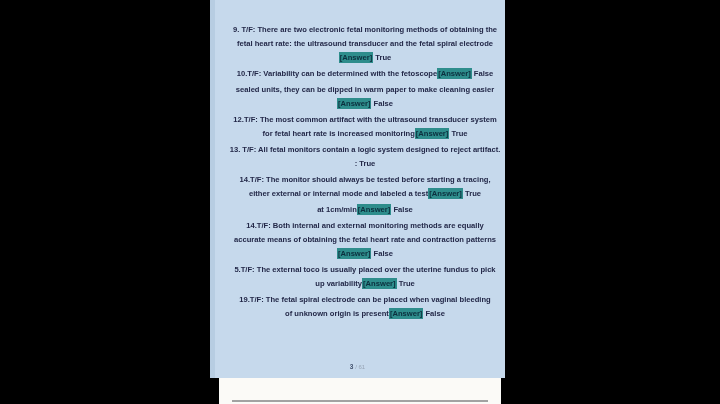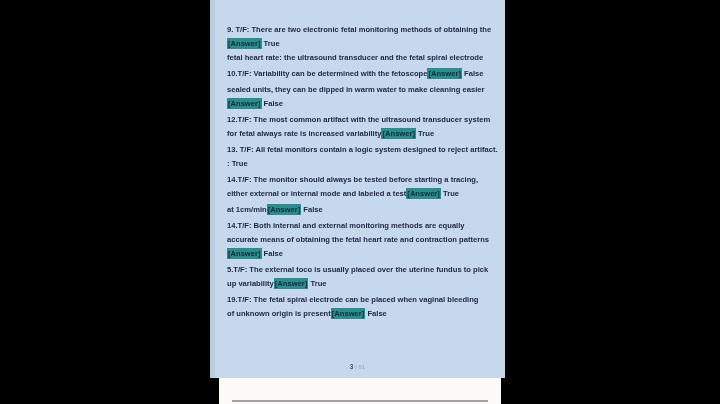--- a/index.html
+++ b/index.html
@@ -4,52 +4,52 @@
 <style>
   html,body{margin:0;padding:0;background:#000;}
   .root{position:relative;width:720px;height:404px;background:var(--letterbox,#000);overflow:hidden;
         font-family:"Liberation Sans",sans-serif;}
   .doc-column{position:absolute;left:210px;top:0;width:295px;height:404px;}
   .page{position:absolute;left:0;top:0;right:0;bottom:26px;background:var(--page_bg,#c6d9ec);overflow:hidden;}
   .page-edge{position:absolute;left:0;top:0;width:5px;height:100%;background:var(--page_edge,#b7cde2);}
   .content{position:absolute;left:17px;top:23px;right:2px;}
   .question{margin:0 0 2px 0;}
   .line{white-space:nowrap;line-height:14px;font-size:7.6px;font-weight:bold;
-        color:var(--text,#232848);letter-spacing:0;}
+        color:var(--text,#232848);letter-spacing:0;text-align:center;}
   .seg-tag{background:var(--tag_bg,#2e8d8c);color:var(--tag_text,#0c2f3e);padding:1px 1px;}
   .seg-ans{color:var(--text,#232848);}
   .footer{position:absolute;left:0;right:0;top:362px;text-align:center;
           font-size:6.5px;font-weight:bold;color:var(--footer_page,#44536e);line-height:9px;}
   .footer-rest{color:var(--footer_total,#97a4b5);font-weight:normal;font-size:6px;}
   .next-page{position:absolute;left:9px;bottom:0;width:282px;height:26px;background:var(--next_page_bg,#fbfaf7);}
   .divider{position:absolute;left:13px;right:13px;bottom:2px;height:2px;background:var(--divider,#a2a2a2);}
 </style>
 </head>
 <body>
 
 <div class="root">
   <div class="doc-column">
     <div class="page">
       <div class="page-edge"></div>
       <div class="content">
           <div class="question">
             <div class="line"><span class="seg-text">9. T/F: There are two electronic fetal monitoring methods of obtaining the</span></div>
+            <div class="line"><span class="seg-text">fetal heart rate: the ultrasound transducer and the fetal spiral electrode</span></div>
             <div class="line"><span class="seg-tag">[Answer]</span><span class="seg-ans"> True</span></div>
-            <div class="line"><span class="seg-text">fetal heart rate: the ultrasound transducer and the fetal spiral electrode</span></div>
           </div>
           <div class="question">
             <div class="line"><span class="seg-text">10.T/F: Variability can be determined with the fetoscope</span><span class="seg-tag">[Answer]</span><span class="seg-ans"> False</span></div>
           </div>
           <div class="question">
-            <div class="line"><span class="seg-text">sealed units, they can be dipped in warm water to make cleaning easier</span></div>
+            <div class="line"><span class="seg-text">sealed units, they can be dipped in warm paper to make cleaning easier</span></div>
             <div class="line"><span class="seg-tag">[Answer]</span><span class="seg-ans"> False</span></div>
           </div>
           <div class="question">
             <div class="line"><span class="seg-text">12.T/F: The most common artifact with the ultrasound transducer system</span></div>
-            <div class="line"><span class="seg-text">for fetal always rate is increased variability</span><span class="seg-tag">[Answer]</span><span class="seg-ans"> True</span></div>
+            <div class="line"><span class="seg-text">for fetal heart rate is increased monitoring</span><span class="seg-tag">[Answer]</span><span class="seg-ans"> True</span></div>
           </div>
           <div class="question">
             <div class="line"><span class="seg-text">13. T/F: All fetal monitors contain a logic system designed to reject artifact.</span></div>
             <div class="line"><span class="seg-ans">: True</span></div>
           </div>
           <div class="question">
             <div class="line"><span class="seg-text">14.T/F: The monitor should always be tested before starting a tracing,</span></div>
             <div class="line"><span class="seg-text">either external or internal mode and labeled a test</span><span class="seg-tag">[Answer]</span><span class="seg-ans"> True</span></div>
           </div>
           <div class="question">

